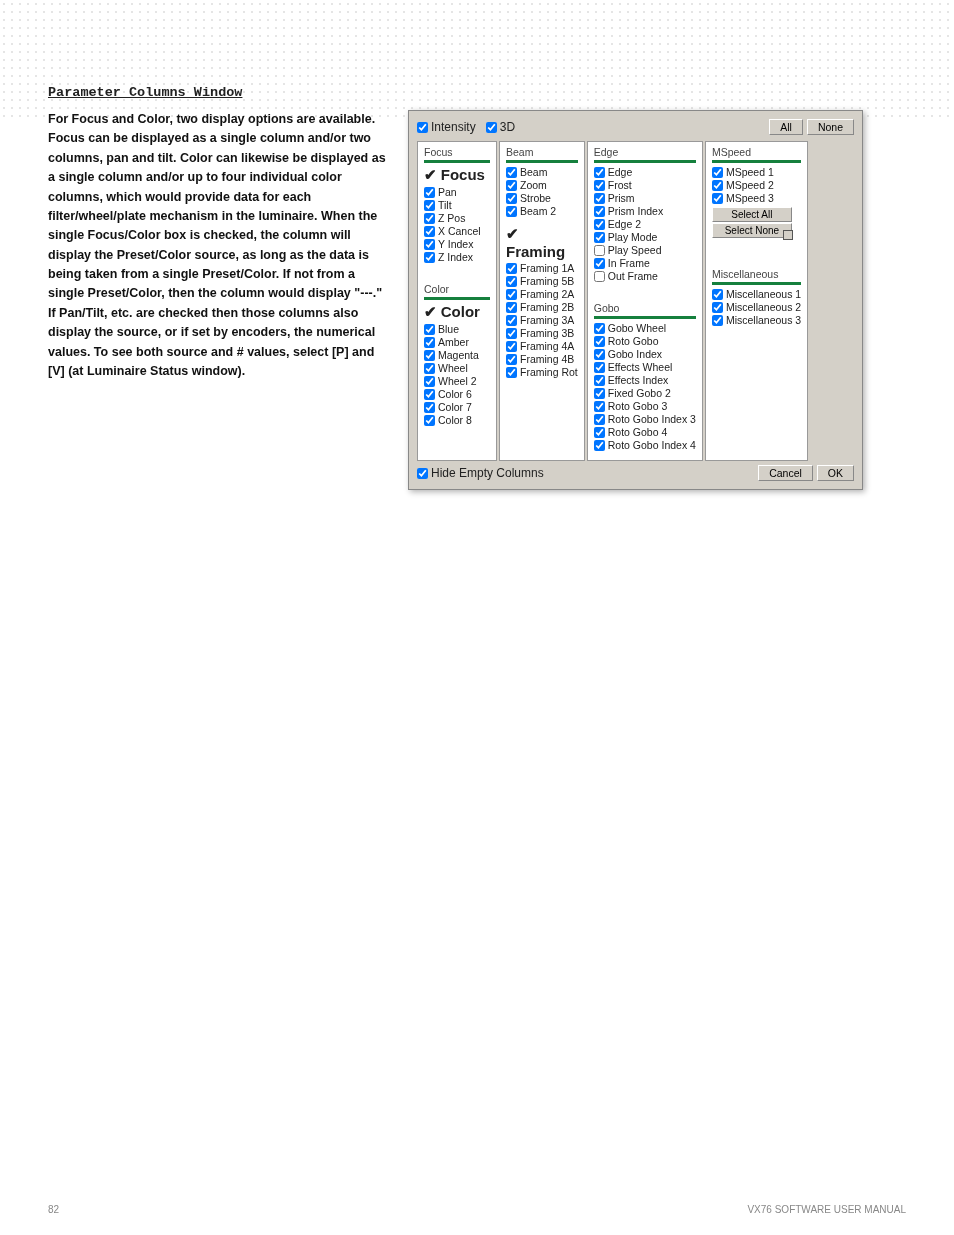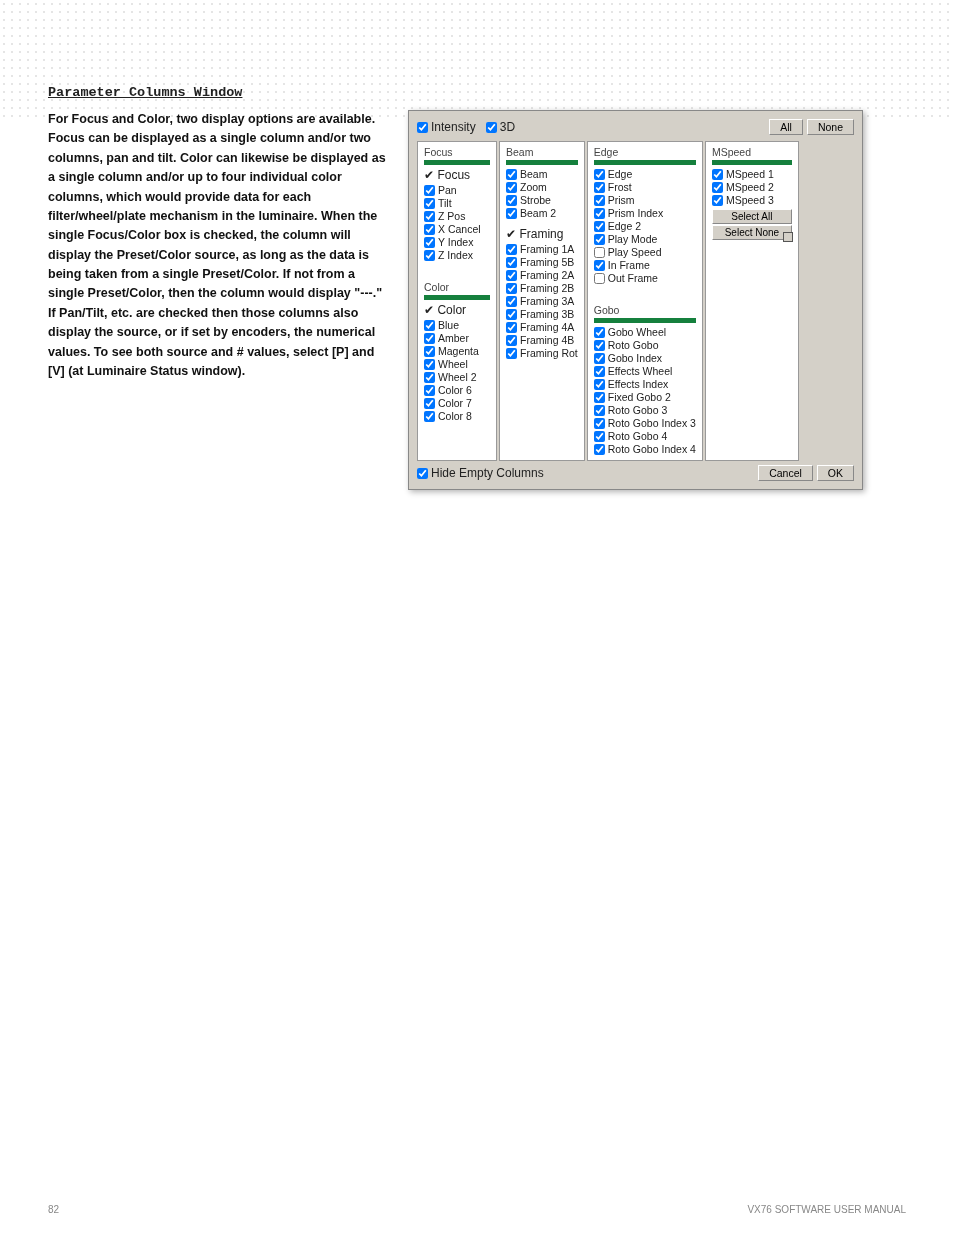--- a/index.html
+++ b/index.html
@@ -121,27 +121,27 @@
       padding: 4px 6px;
       min-height: 280px;
       vertical-align: top;
     }
 
     .col-header {
       font-size: 10.5px;
       font-weight: normal;
       color: #444;
       margin-bottom: 3px;
-      border-bottom: 5px solid #15803d;
+      border-bottom: 3px solid #15803d;
       padding-bottom: 2px;
     }
 
     .col-section-title {
-      font-weight: normal;
-      font-size: 12px;
+      font-weight: bold;
+      font-size: 15px;
       margin: 3px 0 2px 0;
     }
 
     .checkbox-item {
       display: flex;
       align-items: center;
       gap: 3px;
       font-size: 10.5px;
       margin: 1px 0;
       white-space: nowrap;
@@ -481,20 +481,35 @@
                 <span>MSpeed 2</span>
               </div>
             <div class="checkbox-item">
                 <input type="checkbox" checked="" style="">
                 <span>MSpeed 3</span>
               </div>
 
             <button class="select-all-btn">Select All</button>
             <button class="select-none-btn">Select None</button>
 
+            <div style="margin-top:30px;">
+              <div class="col-header">Miscellaneous</div>
+              <div class="checkbox-item">
+                  <input type="checkbox" checked="" style="">
+                  <span>Miscellaneous 1</span>
+                </div>
+              <div class="checkbox-item">
+                  <input type="checkbox" checked="" style="">
+                  <span>Miscellaneous 2</span>
+                </div>
+              <div class="checkbox-item">
+                  <input type="checkbox" checked="" style="">
+                  <span>Miscellaneous 3</span>
+                </div>
+            </div>
           </div>
         </div>
 
         <div class="dialog-bottom">
           <div class="checkbox-item">
             <input type="checkbox" checked="" style="">
             <span class="checkbox-label">Hide Empty Columns</span>
           </div>
           <div class="dialog-bottom-btns">
             <button class="dialog-btn">Cancel</button>

